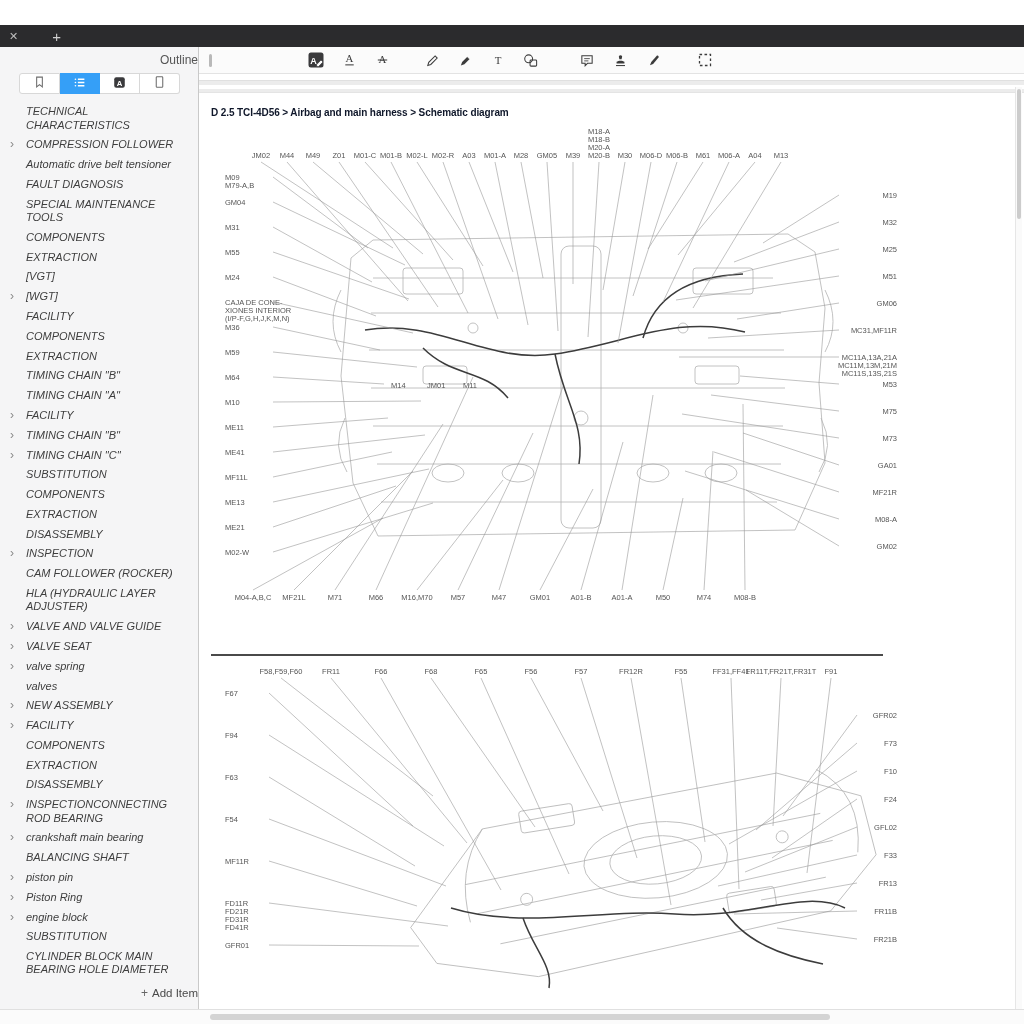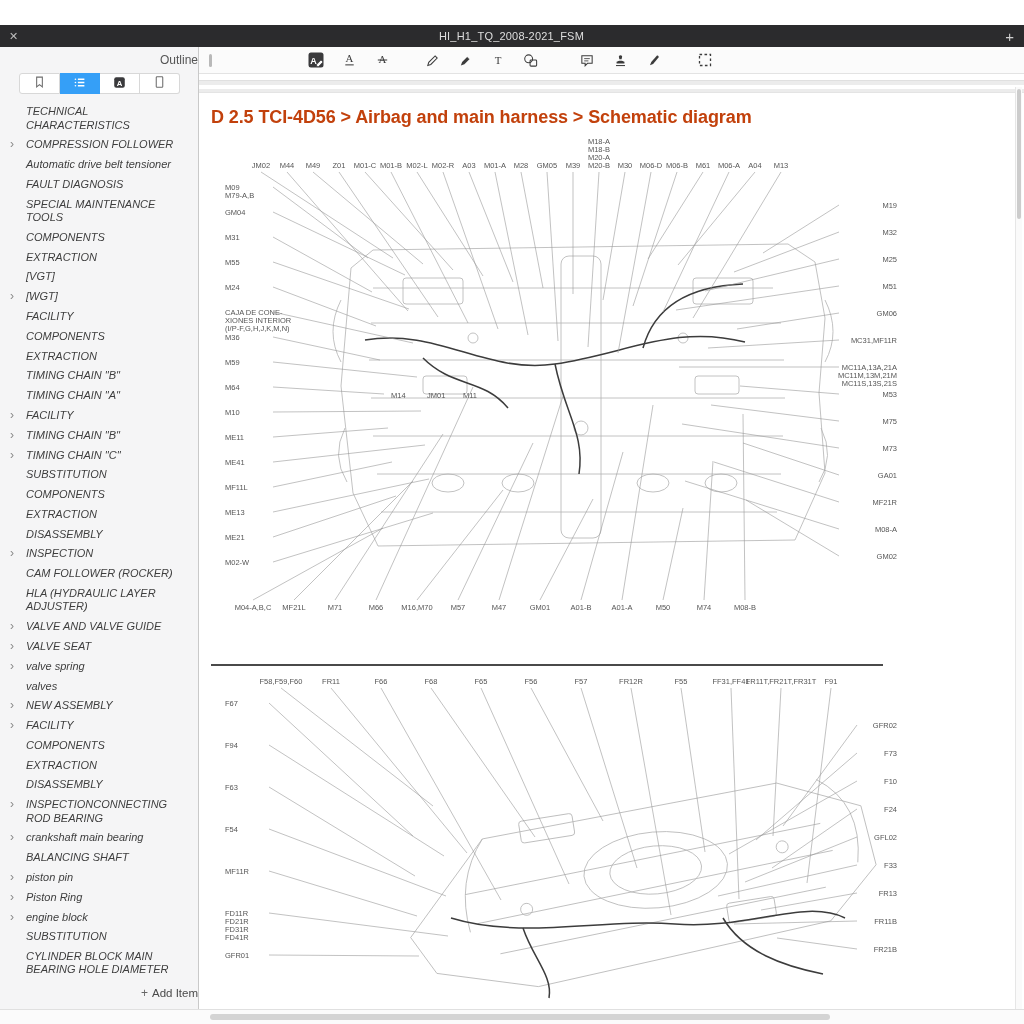--- a/index.html
+++ b/index.html
@@ -34,40 +34,39 @@
   .toolbar{height:26px;background:#fbfbfb;border-bottom:1px solid #e3e3e3;display:flex;
     align-items:center;}
   .drag-handle{width:3px;height:13px;background:#b9b9b9;border-radius:2px;margin-left:10px;}
   .tool-group{display:flex;gap:9px;align-items:center;}
   .g1{margin-left:92px;} .g2{margin-left:26px;} .g3{margin-left:32px;} .g4{margin-left:28px;}
   .tool{width:24px;height:22px;display:flex;align-items:center;justify-content:center;color:#3b3b3b;}
   .tool svg{display:block;}
   .page-sep1{height:4px;background:#ececec;border-top:1px solid #e0e0e0;margin-top:6px;}
   .page-sep2{height:3px;background:#ececec;margin-top:4px;border-bottom:1px solid #e4e4e4;}
   .content{padding:4px 0 0 12px;}
-  .content h1{font-size:18px;font-weight:bold;color:#c2410c;margin:10px 0 0 0;letter-spacing:-.1px;}
+  .content h1{font-size:10px;font-weight:bold;color:#0f172a;margin:10px 0 0 0;letter-spacing:-.1px;}
   .rule{width:672px;height:2px;background:#4a4a4a;margin:8px 0 0 0;}
   svg.diagram{display:block;margin-left:12px;}
   .d-gap{height:38px;}
   
   .vscroll{position:absolute;top:40px;right:2px;bottom:0;width:6px;border-left:1px solid #e6e6e6;
     background:#fafafa;}
   .vscroll .thumb{width:4px;background:#cccccc;border-radius:2px;height:130px;margin:2px auto 0 auto;}
   .hscroll{position:absolute;left:0;bottom:0;right:0;height:14px;background:#fbfbfb;
     border-top:1px solid #e0e0e0;}
   .hscroll .thumb{height:6px;background:#d4d4d4;border-radius:3px;width:620px;margin:4px 0 0 210px;}
 </style>
 </head>
 <body>
 
 <div class="window">
 
   <div class="titlebar">
     <span class="tb-close">✕</span>
-    <span class="tb-title">HI_H1_TQ_2008-2021_FSM</span>
     <span class="tb-plus">+</span>
   </div>
 
   <div class="app-body">
 
     <aside class="sidebar">
       <div class="sb-title">Outline</div>
       <div class="seg" id="sidebar-tabs">
           <div class="seg-btn">
             <span><svg width="13" height="14" viewBox="0 0 16 16">

